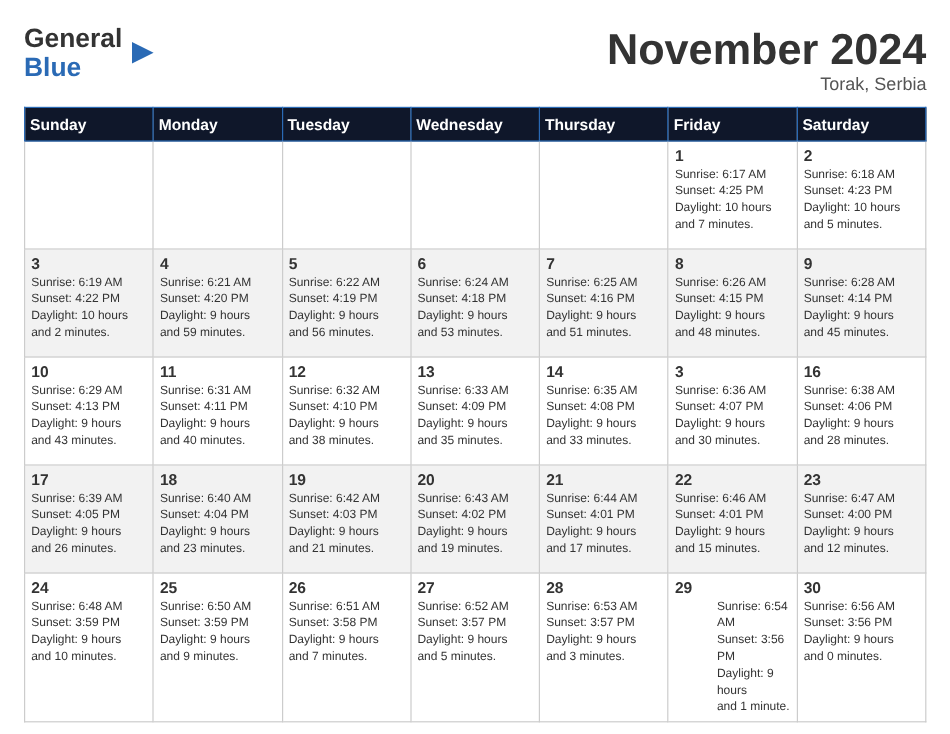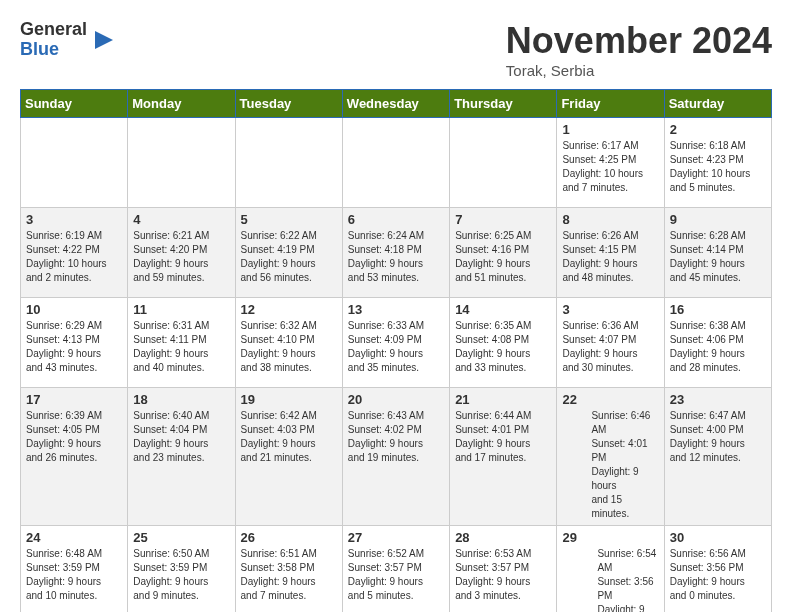--- a/index.html
+++ b/index.html
@@ -15,45 +15,45 @@
       justify-content: space-between;
       align-items: flex-start;
       margin-bottom: 10px;
     }
     .logo {
       display: flex;
       align-items: center;
       gap: 4px;
     }
     .logo-text {
-      font-size: 18px;
+      font-size: 22px;
       font-weight: bold;
       line-height: 1.1;
     }
     .logo-general { color: #333; }
     .logo-blue { color: #2a6ab5; }
     .title-block {
-      text-align: left;
+      text-align: right;
     }
     .month-title {
       font-size: 36px;
       font-weight: bold;
       color: #333;
     }
     .location {
       font-size: 15px;
       color: #555;
     }
     table {
       width: 100%;
       border-collapse: collapse;
       table-layout: fixed;
     }
     thead th {
-      background: #4d7c0f;
+      background: #0f172a;
       color: #fff;
       font-size: 13px;
       font-weight: bold;
       padding: 6px 4px;
       text-align: left;
       border: 1px solid #2a6ab5;
       margin-top: 22px;
     }
     tbody td {
       vertical-align: top;
@@ -270,21 +270,21 @@
         </td>
         <td>
           <span class="day-number">21</span>
           <div class="day-info" style="white-space: pre-line;">Sunrise: 6:44 AM
 Sunset: 4:01 PM
 Daylight: 9 hours
 and 17 minutes.</div>
         </td>
         <td>
           <span class="day-number">22</span>
-          <div class="day-info" style="white-space: pre-line; margin-left: 29px;">Sunrise: 6:46 AM
+          <div class="day-info" style="white-space: pre-line;">Sunrise: 6:46 AM
 Sunset: 4:01 PM
 Daylight: 9 hours
 and 15 minutes.</div>
         </td>
         <td>
           <span class="day-number">23</span>
           <div class="day-info" style="white-space: pre-line;">Sunrise: 6:47 AM
 Sunset: 4:00 PM
 Daylight: 9 hours
 and 12 minutes.</div>

